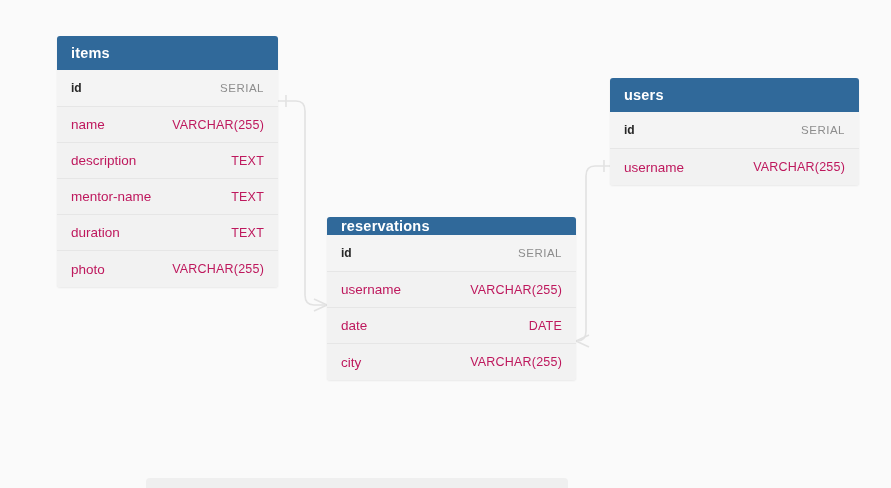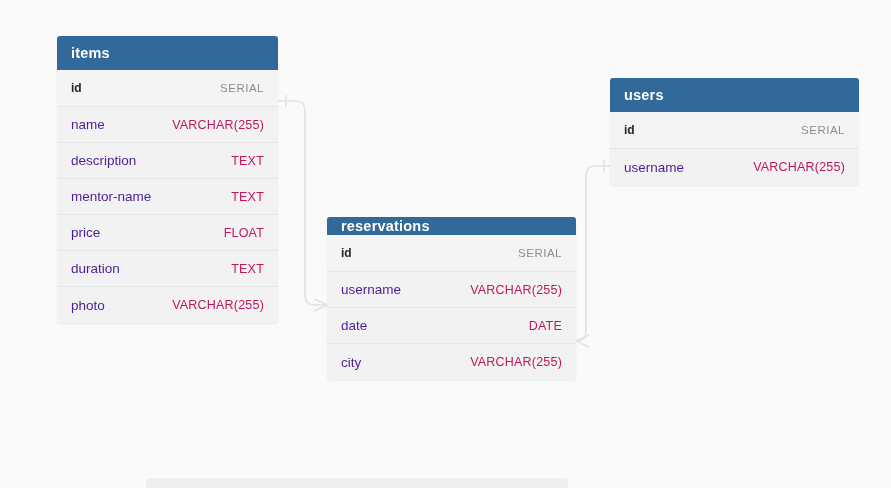--- a/index.html
+++ b/index.html
@@ -59,21 +59,21 @@
     box-sizing: border-box;
     background: #f2f2f2;
     border-top: 1px solid #e6e6e6;
   }
   .table-row:first-child {
     border-top: none;
     background: #f4f4f4;
   }
   .col-name {
     font-size: 13.5px;
-    color: #4c1d95;
+    color: #be185d;
     white-space: nowrap;
   }
   .col-type {
     font-size: 12.5px;
     color: #be185d;
     white-space: nowrap;
     letter-spacing: 0.2px;
   }
   .table-row.is-key .col-name {
     color: #262626;
@@ -133,24 +133,20 @@
       </div>
       <div class="table-row" style="height:36px;gap:32px;">
         <span class="col-name">description</span>
         <span class="col-type">TEXT</span>
       </div>
       <div class="table-row" style="height:36px;">
         <span class="col-name">mentor-name</span>
         <span class="col-type">TEXT</span>
       </div>
       <div class="table-row" style="height:36px;">
-        <span class="col-name">price</span>
-        <span class="col-type">FLOAT</span>
-      </div>
-      <div class="table-row" style="height:36px;">
         <span class="col-name">duration</span>
         <span class="col-type">TEXT</span>
       </div>
       <div class="table-row" style="height:37px;">
         <span class="col-name">photo</span>
         <span class="col-type">VARCHAR(255)</span>
       </div>
     </div>
   </div>
 

